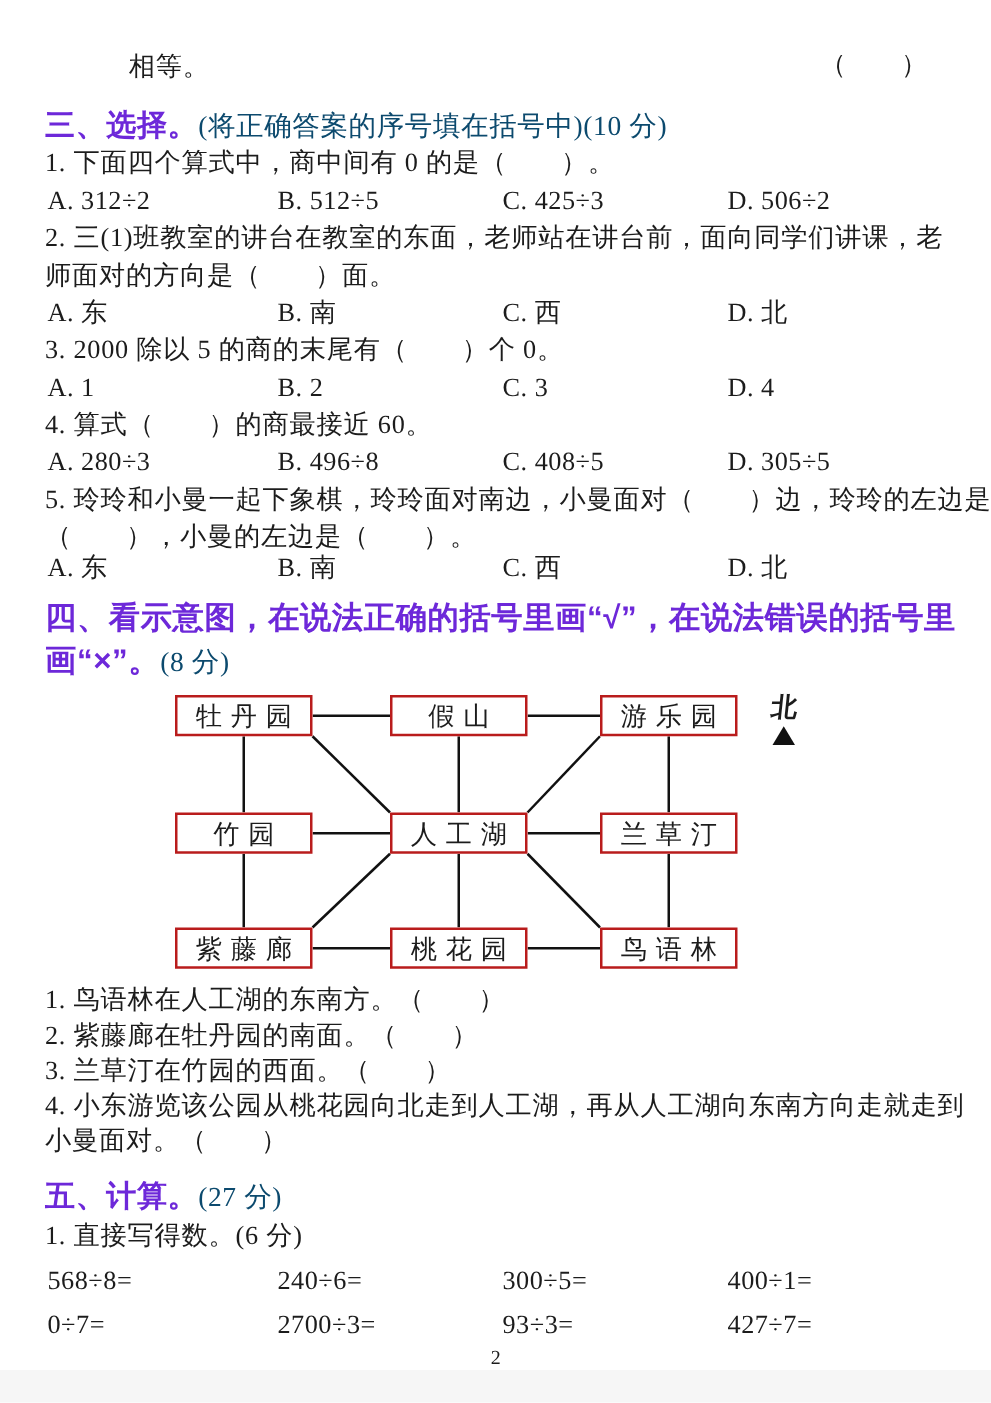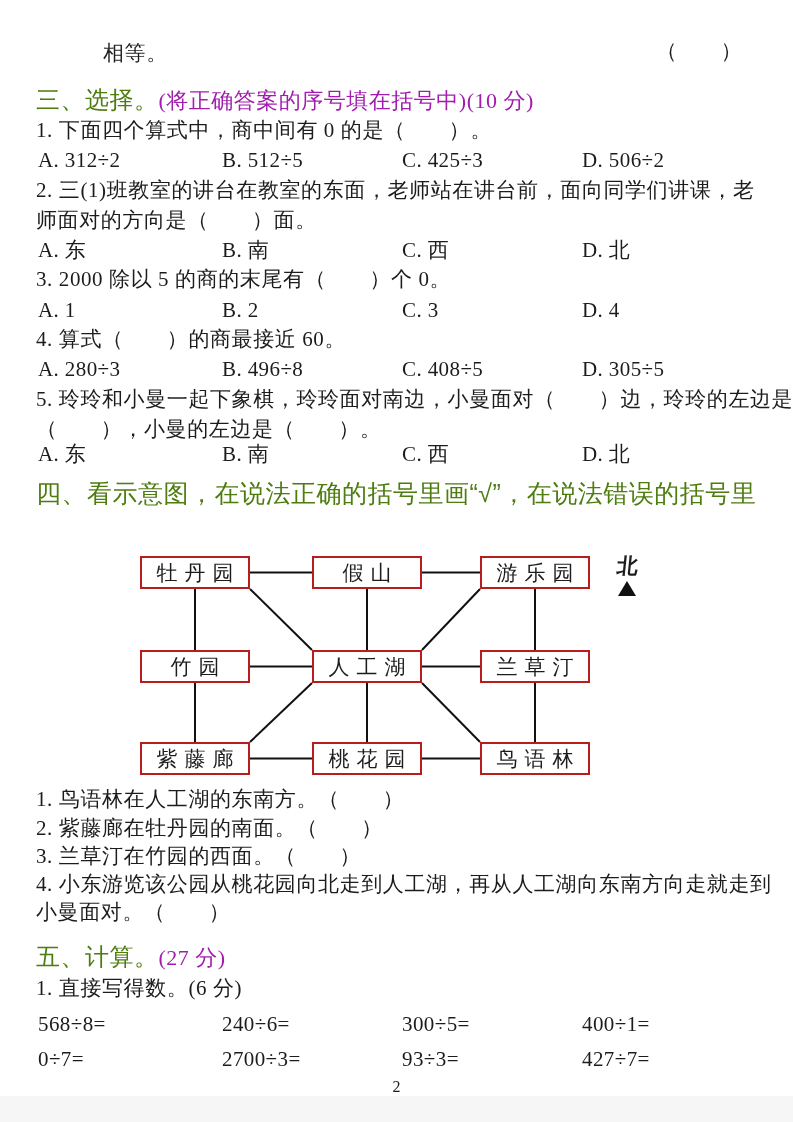--- a/index.html
+++ b/index.html
@@ -28,31 +28,31 @@
     line-height: 26px;
     white-space: pre;
     letter-spacing: 0.4px;
   }
   .sec-head {
     position: absolute;
     white-space: pre;
   }
   .head-bold {
     font-family: "Liberation Sans", "DejaVu Sans", sans-serif;
-    font-weight: 400;
+    font-weight: 700;
     font-size: 24px;
     letter-spacing: 0.5px;
-    color: #4d7c0f;
+    color: #6d28d9;
   }
   .head-rest {
     font-family: "Liberation Serif", "DejaVu Serif", serif;
     font-weight: 400;
     font-size: 22px;
     letter-spacing: 0.5px;
-    color: #a21caf;
+    color: #0c4a6e;
   }
   .dbox {
     position: absolute;
     width: 110px; height: 33px;
     border: 2px solid #b91c1c;
     background: #fff;
     display: flex;
     align-items: center;
     justify-content: center;
     font-size: 21px;
@@ -133,20 +133,21 @@
   <div class="opt" style="left:582px; top:356px;">D. 305÷5</div>
 
   <div class="line" style="left:36px; top:386px;">5. 玲玲和小曼一起下象棋，玲玲面对南边，小曼面对（　　）边，玲玲的左边是</div>
   <div class="line" style="left:36px; top:416px;">（　　），小曼的左边是（　　）。</div>
   <div class="opt" style="left:38px;  top:441px;">A. 东</div>
   <div class="opt" style="left:222px; top:441px;">B. 南</div>
   <div class="opt" style="left:402px; top:441px;">C. 西</div>
   <div class="opt" style="left:582px; top:441px;">D. 北</div>
 
   <div class="sec-head" style="left:36px; top:477px;"><span class="head-bold" style="font-size:25px;">四、看示意图，在说法正确的括号里画“√”，在说法错误的括号里</span></div>
+  <div class="sec-head" style="left:36px; top:512px;"><span class="head-bold" style="font-size:25px;">画“×”。</span><span class="head-rest">(8 分)</span></div>
 
   <svg class="diagram-svg" width="530" height="240" viewBox="0 0 530 240">
 
     <line x1="120" y1="27.5" x2="182" y2="27.5"></line>
     <line x1="292" y1="27.5" x2="350" y2="27.5"></line>
     <line x1="120" y1="121.5" x2="182" y2="121.5"></line>
     <line x1="292" y1="121.5" x2="350" y2="121.5"></line>
     <line x1="120" y1="213.5" x2="182" y2="213.5"></line>
     <line x1="292" y1="213.5" x2="350" y2="213.5"></line>
 

